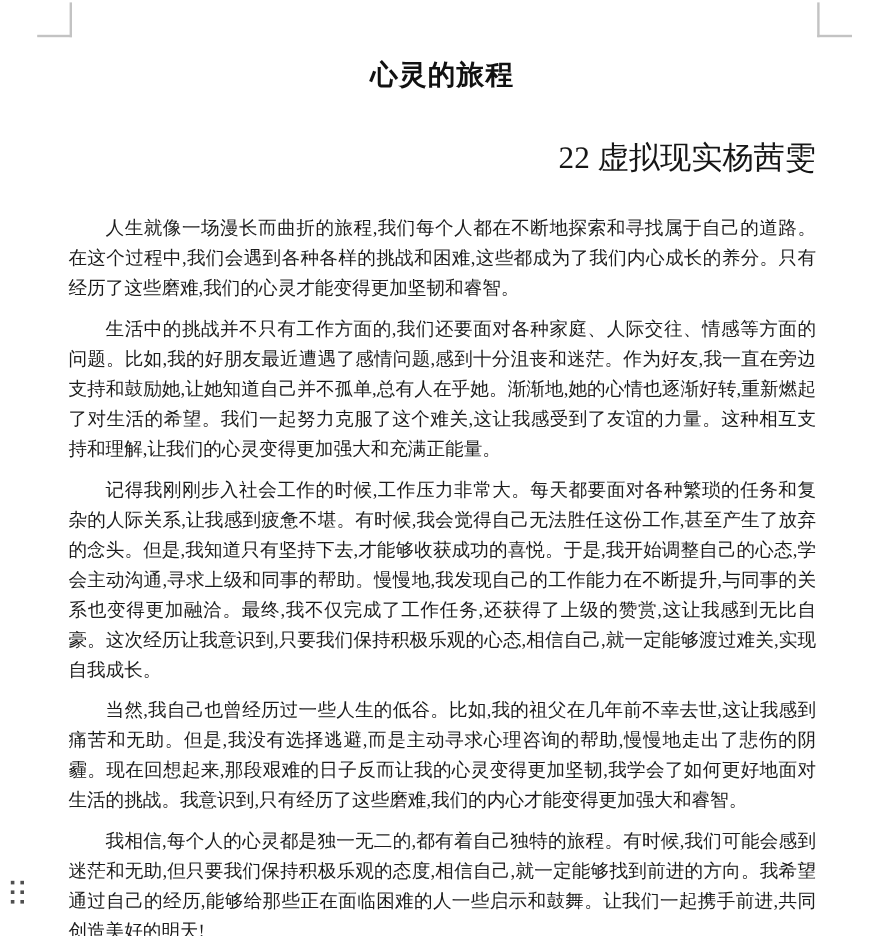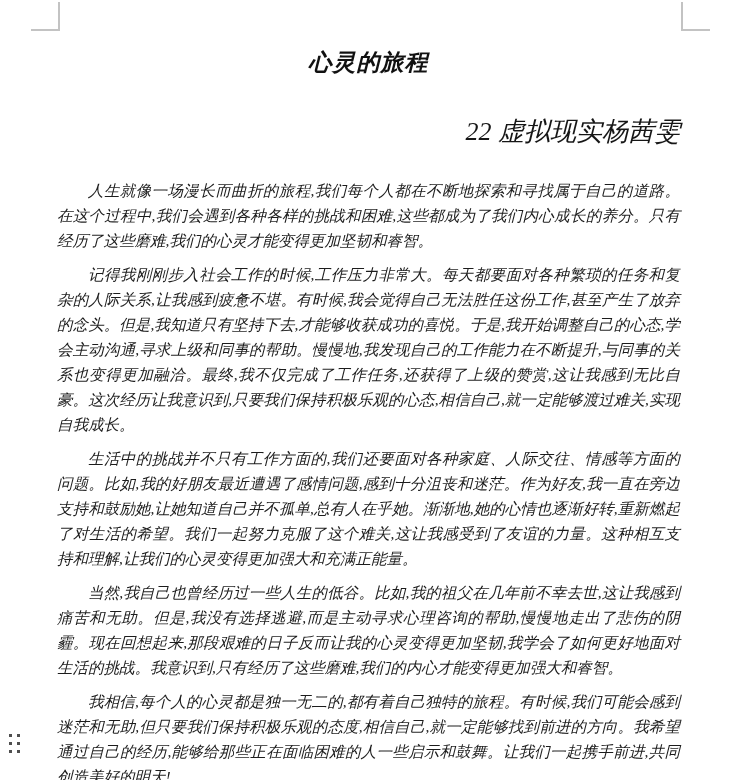--- a/index.html
+++ b/index.html
@@ -7,21 +7,20 @@
     padding: 0;
     background: #ffffff;
   }
   .page {
     position: relative;
     width: 716px;
     height: 780px;
     background: #ffffff;
     overflow: hidden;
     font-family: "Liberation Serif", "DejaVu Serif", serif;
-    font-style: italic;
   }
   
   .corner {
     position: absolute;
     top: 2px;
     width: 27px;
     height: 27px;
     pointer-events: none;
   }
   .corner.tl {
@@ -114,20 +113,20 @@
       <i></i>
   </div>
 
   <div class="content">
     <h1 class="doc-title">心灵的旅程</h1>
 
     <h2 class="doc-subtitle">22 虚拟现实杨茜雯</h2>
 
     <div class="body-text">
       <p>人生就像一场漫长而曲折的旅程,我们每个人都在不断地探索和寻找属于自己的道路。在这个过程中,我们会遇到各种各样的挑战和困难,这些都成为了我们内心成长的养分。只有经历了这些磨难,我们的心灵才能变得更加坚韧和睿智。</p>
+      <p>生活中的挑战并不只有工作方面的,我们还要面对各种家庭、人际交往、情感等方面的问题。比如,我的好朋友最近遭遇了感情问题,感到十分沮丧和迷茫。作为好友,我一直在旁边支持和鼓励她,让她知道自己并不孤单,总有人在乎她。渐渐地,她的心情也逐渐好转,重新燃起了对生活的希望。我们一起努力克服了这个难关,这让我感受到了友谊的力量。这种相互支持和理解,让我们的心灵变得更加强大和充满正能量。</p>
       <p>记得我刚刚步入社会工作的时候,工作压力非常大。每天都要面对各种繁琐的任务和复杂的人际关系,让我感到疲惫不堪。有时候,我会觉得自己无法胜任这份工作,甚至产生了放弃的念头。但是,我知道只有坚持下去,才能够收获成功的喜悦。于是,我开始调整自己的心态,学会主动沟通,寻求上级和同事的帮助。慢慢地,我发现自己的工作能力在不断提升,与同事的关系也变得更加融洽。最终,我不仅完成了工作任务,还获得了上级的赞赏,这让我感到无比自豪。这次经历让我意识到,只要我们保持积极乐观的心态,相信自己,就一定能够渡过难关,实现自我成长。</p>
-      <p>生活中的挑战并不只有工作方面的,我们还要面对各种家庭、人际交往、情感等方面的问题。比如,我的好朋友最近遭遇了感情问题,感到十分沮丧和迷茫。作为好友,我一直在旁边支持和鼓励她,让她知道自己并不孤单,总有人在乎她。渐渐地,她的心情也逐渐好转,重新燃起了对生活的希望。我们一起努力克服了这个难关,这让我感受到了友谊的力量。这种相互支持和理解,让我们的心灵变得更加强大和充满正能量。</p>
       <p>当然,我自己也曾经历过一些人生的低谷。比如,我的祖父在几年前不幸去世,这让我感到痛苦和无助。但是,我没有选择逃避,而是主动寻求心理咨询的帮助,慢慢地走出了悲伤的阴霾。现在回想起来,那段艰难的日子反而让我的心灵变得更加坚韧,我学会了如何更好地面对生活的挑战。我意识到,只有经历了这些磨难,我们的内心才能变得更加强大和睿智。</p>
       <p>我相信,每个人的心灵都是独一无二的,都有着自己独特的旅程。有时候,我们可能会感到迷茫和无助,但只要我们保持积极乐观的态度,相信自己,就一定能够找到前进的方向。我希望通过自己的经历,能够给那些正在面临困难的人一些启示和鼓舞。让我们一起携手前进,共同创造美好的明天!</p>
     </div>
   </div>
 
 </div>
 
 </body></html>

